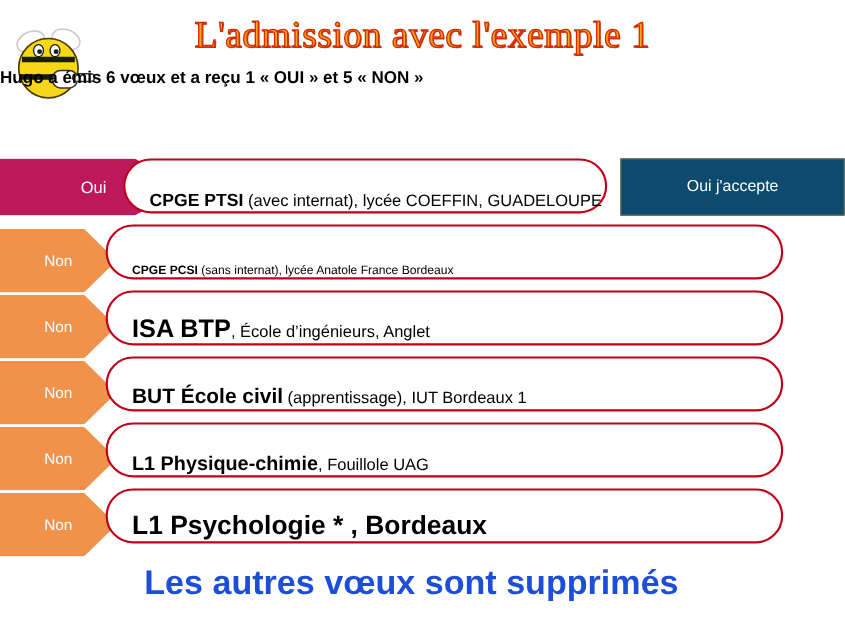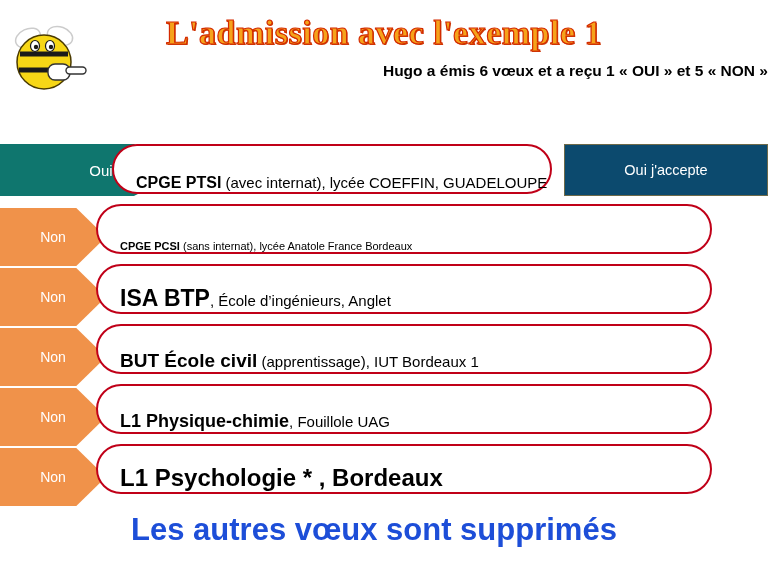--- a/index.html
+++ b/index.html
@@ -25,33 +25,33 @@
   }
 
   
   .title {
     position: absolute;
     left: 0;
     top: 14px;
     width: 768px;
     text-align: center;
     font-family: "Liberation Serif", serif;
-    font-weight: bold;
+    font-weight: normal;
     font-size: 34px;
     letter-spacing: 0.5px;
     color: #f5a31b;
     -webkit-text-stroke: 1.2px #d42a00;
     text-shadow: 1px 1px 0 #c9400c;
   }
   .subtitle {
     position: absolute;
     left: 0;
     top: 62px;
     width: 768px;
-    text-align: right;
+    text-align: left;
     font-size: 15.5px;
     font-weight: bold;
     color: #000000;
   }
 
   
   .rows {
     position: absolute;
     left: 0;
     top: 140px;
@@ -70,26 +70,25 @@
     height: 58px;
     width: 112px;
     display: flex;
     align-items: center;
     justify-content: center;
     color: #ffffff;
     font-size: 14px;
     clip-path: polygon(0% 0%, 72% 0%, 100% 50%, 72% 100%, 0% 100%);
   }
   .arrow.oui {
-    background: #0f766e;
+    background: #be185d;
     width: 170px;
     top: 4px;
     height: 52px;
     font-size: 15px;
-    padding-left: 16px;
   }
   .arrow.non {
     background: #f0924a;
     width: 106px;
   }
 
   
   .pill {
     position: absolute;
     top: 4px;

